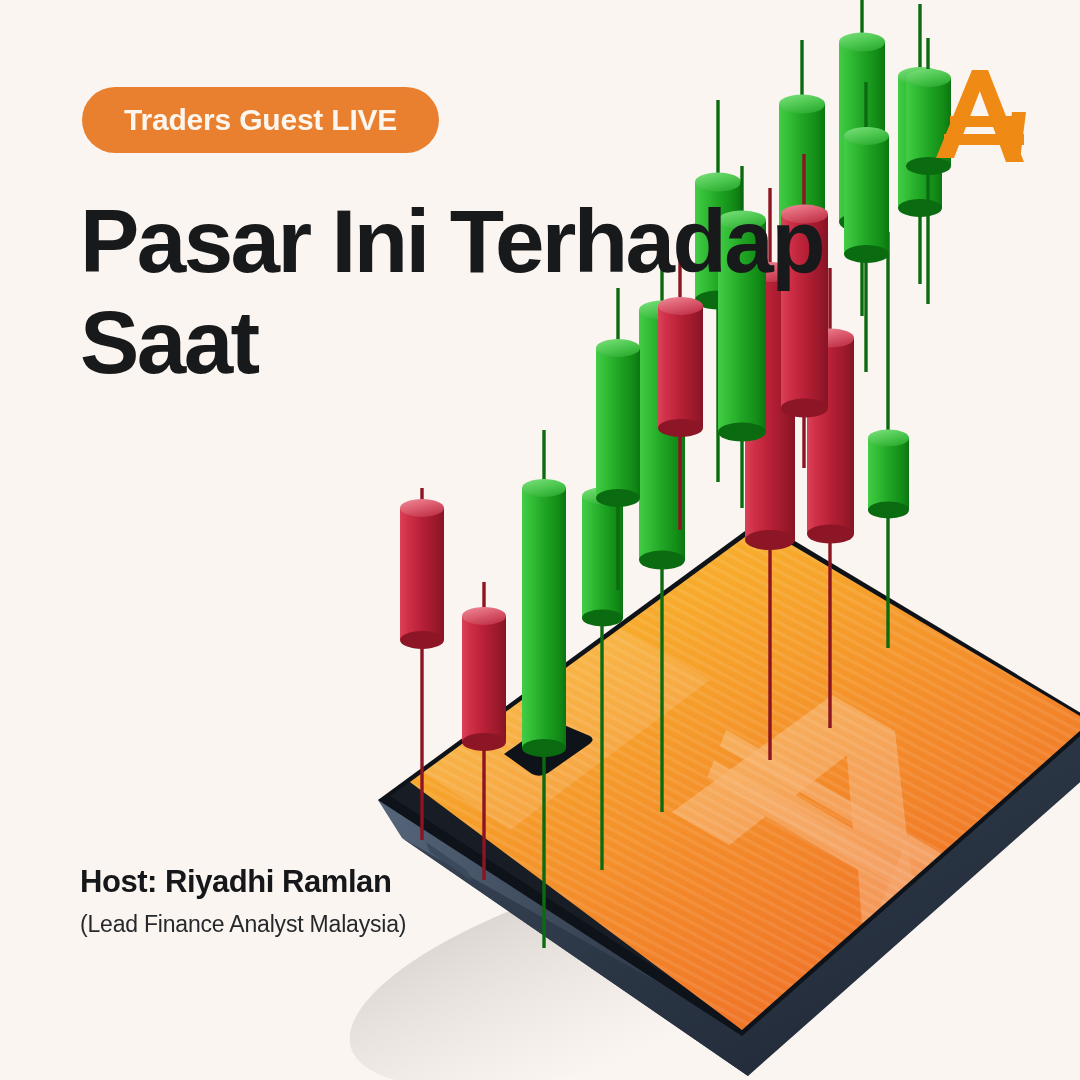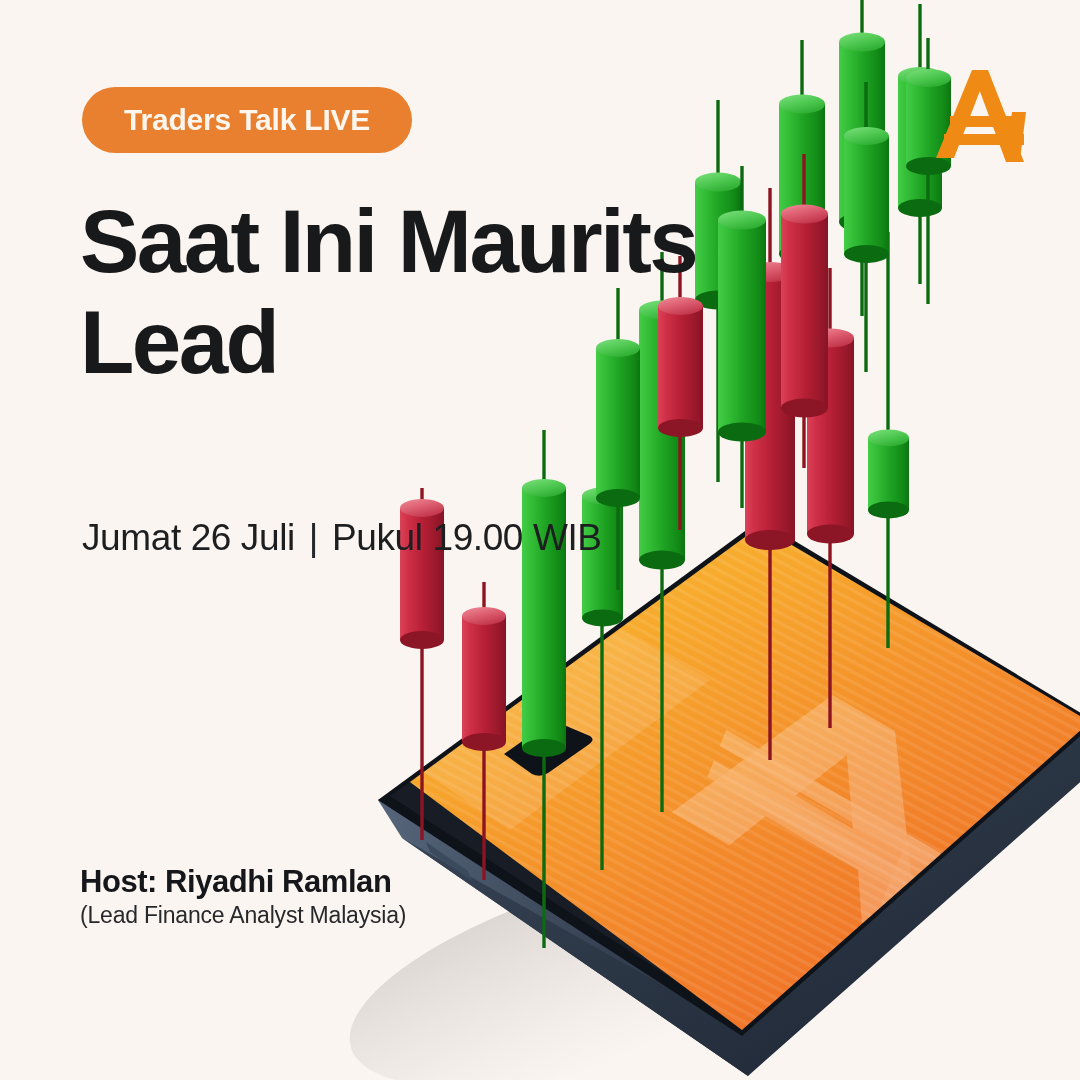--- a/index.html
+++ b/index.html
@@ -46,21 +46,21 @@
   
   .credits { position:absolute; left:80px; top:866px; width:520px; }
   .cred-block + .cred-block { margin-top:37px; }
   .cred-name {
     color:#16171a; font-size:31px; font-weight:bold;
     letter-spacing:-0.45px; white-space:nowrap; line-height:31px;
   }
   .cred-role {
     color:#27282b; font-size:23px; font-weight:400;
     letter-spacing:-0.2px; white-space:nowrap; line-height:31px;
-    margin-top:3px;
+    margin-top:12px;
   }
 
   
   .artwork { position:absolute; left:290px; top:330px; width:800px; height:760px; }
   .artwork svg { display:block; width:100%; height:100%; overflow:visible; }
 </style>
 </head>
 <body>
 
 <div id="stage">
@@ -324,33 +324,28 @@
 
         <rect x="22" y="58" width="72" height="11"></rect>
         <rect x="16" y="76" width="80" height="11"></rect>
 
         <polygon points="84,54 98,54 92,102 78,102"></polygon>
       </g>
     </svg>
   </div>
 
   <div class="badge">
-    <span>Traders Talk LIVE</span>
+    <span>Traders Guest LIVE</span>
   </div>
 
   <h1 class="headline">
-    <span class="hl-line">Saat Ini Maurits</span>
-    <span class="hl-line">Lead</span>
+    <span class="hl-line">Pasar Ini Terhadap</span>
+    <span class="hl-line">Saat</span>
   </h1>
 
-  <div class="dateline">
-    <span>Jumat 26 Juli</span>
-    <span class="sep">|</span>
-    <span>Pukul 19.00 WIB</span>
-  </div>
 
   <div class="credits">
     <div class="cred-block">
       <div class="cred-name">Host: Riyadhi Ramlan</div>
       <div class="cred-role">(Lead Finance Analyst Malaysia)</div>
     </div>
   </div>
 
 </div>
 

